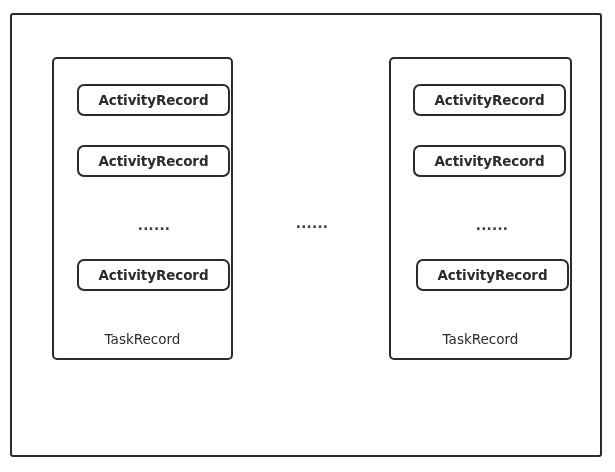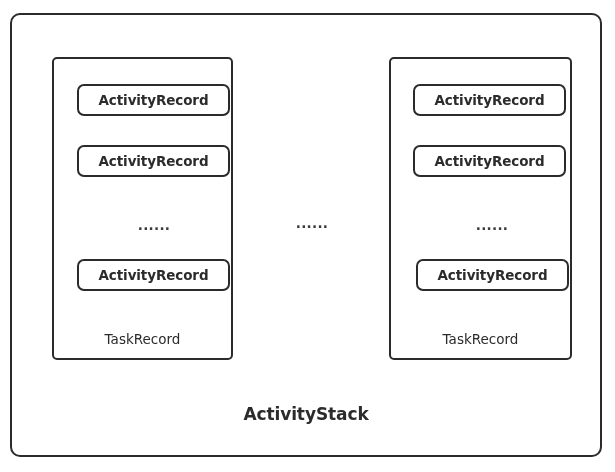--- a/index.html
+++ b/index.html
@@ -24,21 +24,21 @@
   }
   
   .stack-container {
     position: absolute;
     left: 10px;
     top: 13px;
     width: 592px;
     height: 444px;
     box-sizing: border-box;
     border: 2px solid #2b2b2b;
-    border-radius: 10px;
+    border-radius: 3px;
     background: #ffffff;
   }
   
   .task-record {
     position: absolute;
     box-sizing: border-box;
     border: 2px solid #2b2b2b;
     border-radius: 5px;
     background: #ffffff;
   }
@@ -138,16 +138,15 @@
     <div class="ellipsis ell-middle">······</div>
 
     <div class="task-record task-right">
       <div class="activity-record ar-r1">ActivityRecord</div>
       <div class="activity-record ar-r2">ActivityRecord</div>
       <div class="ellipsis ell-right">······</div>
       <div class="activity-record ar-r3">ActivityRecord</div>
       <div class="panel-caption">TaskRecord</div>
     </div>
 
-    <div class="stack-title">ActivityStack</div>
 
   </div>
 </div>
 
 </body></html>

